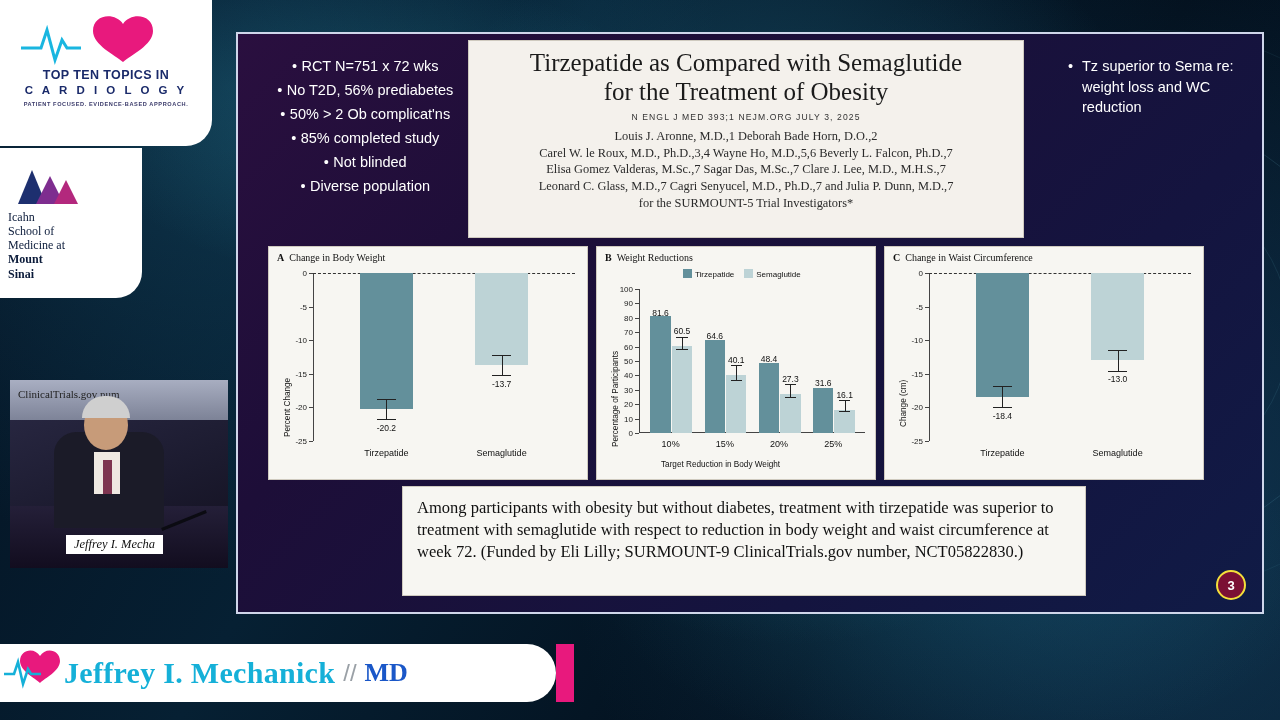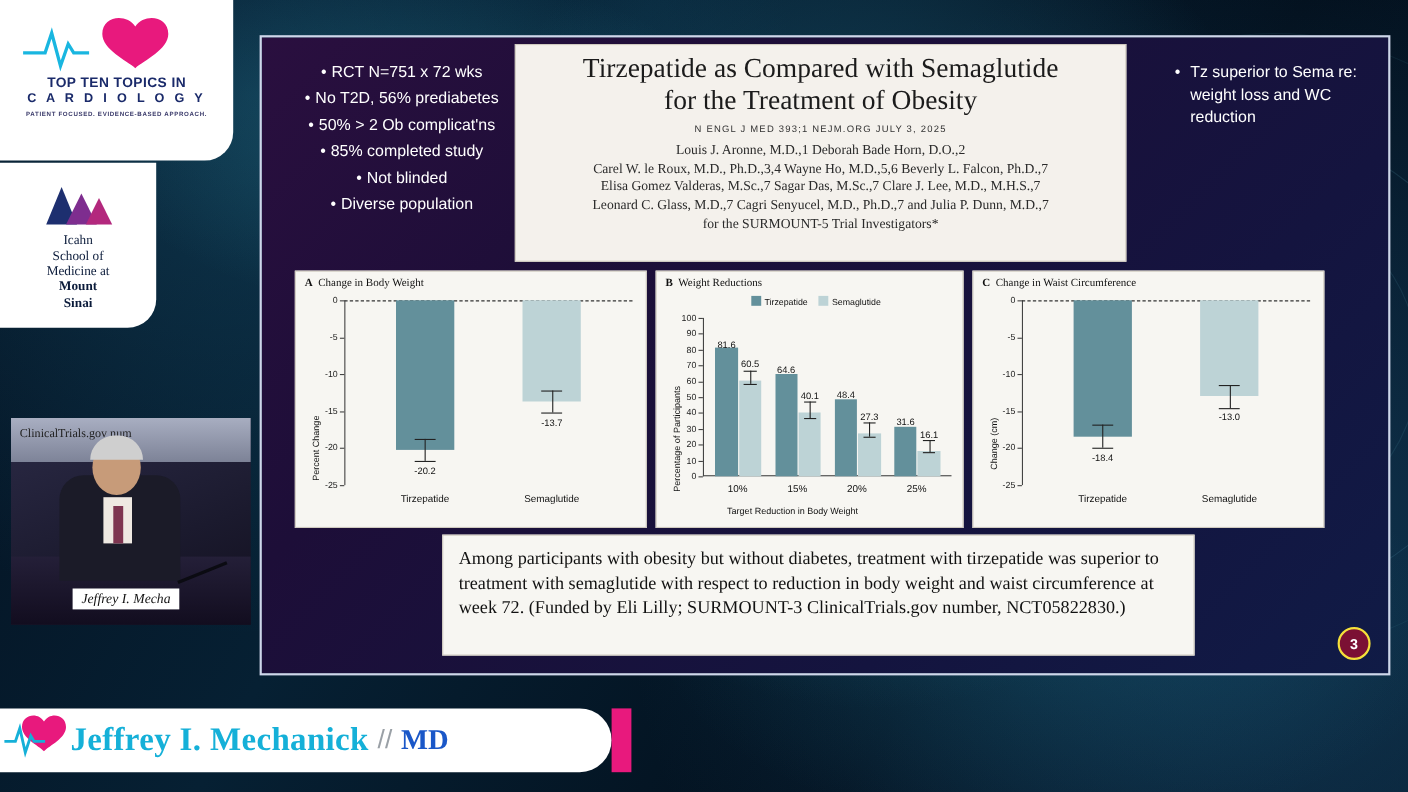--- a/index.html
+++ b/index.html
@@ -30,21 +30,21 @@
 
   
   .logo-card{position:absolute;background:#fff;border-bottom-right-radius:26px;}
   #logo1{left:0;top:0;width:212px;height:146px;}
   #logo2{left:0;top:148px;width:142px;height:150px;border-top-right-radius:0;}
   .ttt-wrap{padding:14px 10px 0;text-align:center;}
   .ttt-heart{position:relative;height:52px;margin-bottom:2px;}
   .ttt-title{font-size:12.5px;letter-spacing:.4px;color:#1a2a6a;font-weight:700;font-family:"Liberation Sans",sans-serif;}
   .ttt-sub{font-size:11.5px;letter-spacing:3px;color:#1a2a6a;font-weight:700;margin-top:2px;}
   .ttt-tag{font-size:5.6px;letter-spacing:.6px;color:#3a3a6a;margin-top:5px;font-weight:700;}
-  .ms-wrap{padding:14px 8px 0;text-align:center;}
+  .ms-wrap{padding:14px 8px 0;}
   .ms-name{font-size:12px;line-height:1.18;color:#0b1b3a;font-family:"Liberation Serif",serif;}
   .ms-name b{font-weight:700;}
 
   
   #speaker{position:absolute;left:10px;top:380px;width:218px;height:188px;
            background:linear-gradient(160deg,#2b2a46 0%,#1b1a2e 60%,#120f1e 100%);
            overflow:hidden;}
   #speaker .screenTop{position:absolute;left:0;top:0;width:100%;height:40px;background:linear-gradient(180deg,#bfc6d8,#8d94a8);opacity:.85;}
   #speaker .screenTxt{position:absolute;left:8px;top:8px;font-size:11px;color:#222;font-family:"Liberation Serif",serif;}
   #speaker .podium{position:absolute;left:0;bottom:0;width:100%;height:62px;background:linear-gradient(180deg,#241f38,#120d1f);}
@@ -350,21 +350,21 @@
       <div class="errbar" style="left:72%;top:45.6%;height:12.8%;"></div>
       <div class="errcap" style="left:68.5%;width:7%;top:45.6%;"></div>
       <div class="errcap" style="left:68.5%;width:7%;top:58.4%;"></div>
       <div class="vallab" style="left:72%;top:60%;">-13.0</div>
 
       <div class="xlab" style="left:28%;top:104%;">Tirzepatide</div>
       <div class="xlab" style="left:72%;top:104%;">Semaglutide</div>
     </div>
   </div>
 
-  <div id="concl">Among participants with obesity but without diabetes, treatment with tirzepatide was superior to treatment with semaglutide with respect to reduction in body weight and waist circumference at week 72. (Funded by Eli Lilly; SURMOUNT-3 ClinicalTrials.gov number, NCT05822830.)</div>
+  <div id="concl">Among participants with obesity but without diabetes, treatment with tirzepatide was superior to treatment with semaglutide with respect to reduction in body weight and waist circumference at week 72. (Funded by Eli Lilly; SURMOUNT-9 ClinicalTrials.gov number, NCT05822830.)</div>
 
   <div id="badge">3</div>
 </div>
 
 <div id="lower">
   <div id="lowerHeart">
     <svg width="64" height="58" viewBox="0 0 64 58">
       <path d="M40 12c5-9 20-7 20 5 0 10-15 17-20 22-5-5-20-12-20-22 0-12 15-14 20-5z" fill="#e8197d"></path>
       <path d="M4 30h10l4-12 5 22 5-15 3 5h10" fill="none" stroke="#15b0d8" stroke-width="2.6"></path>
     </svg>

